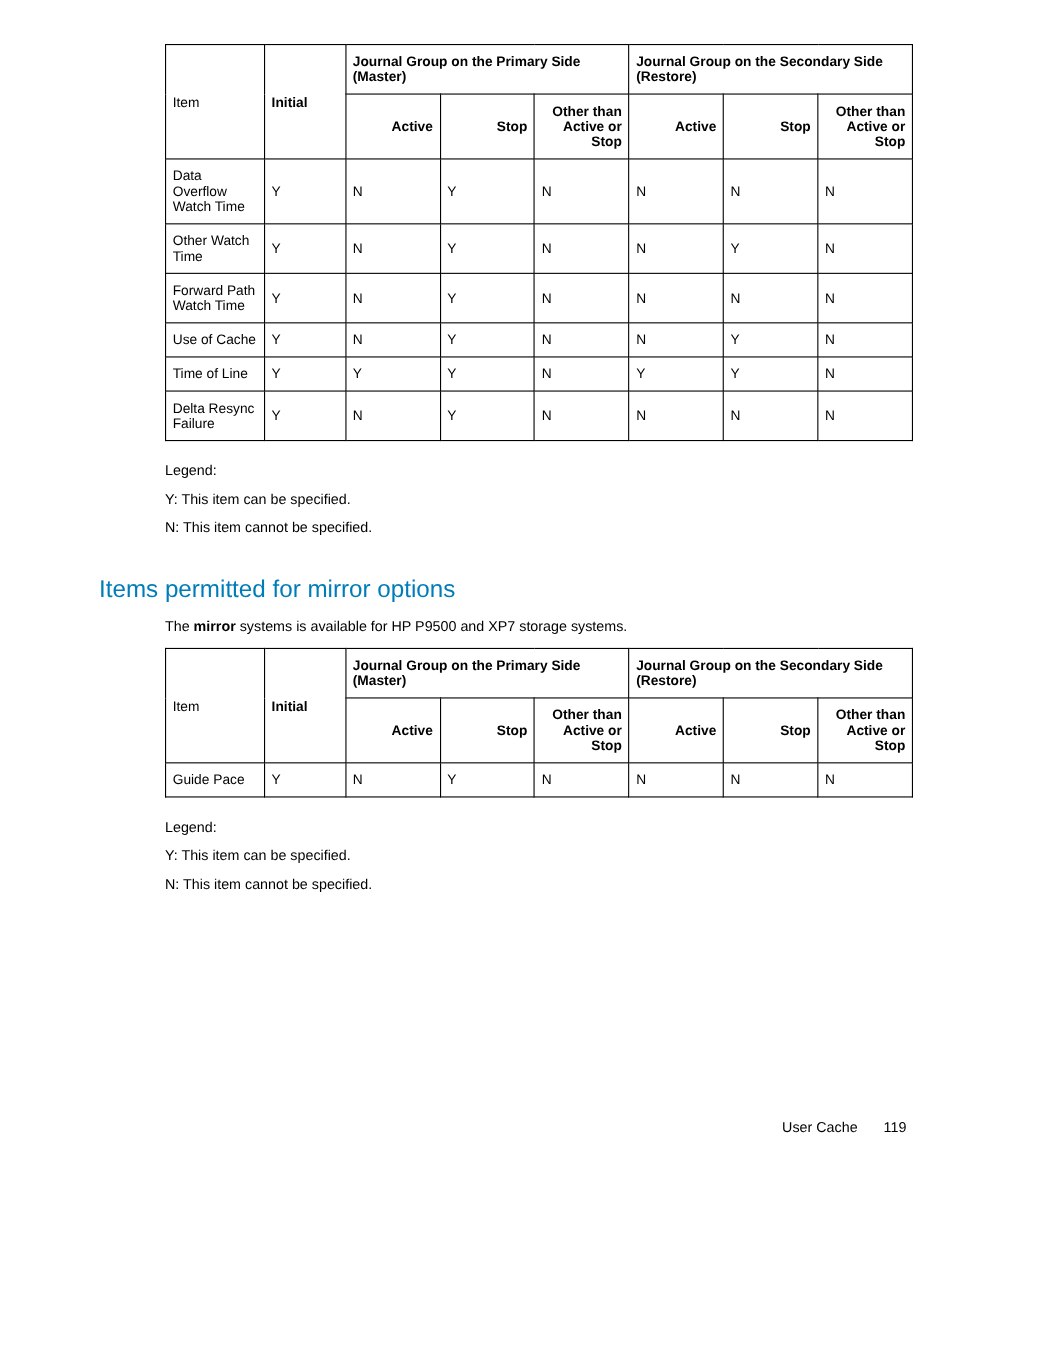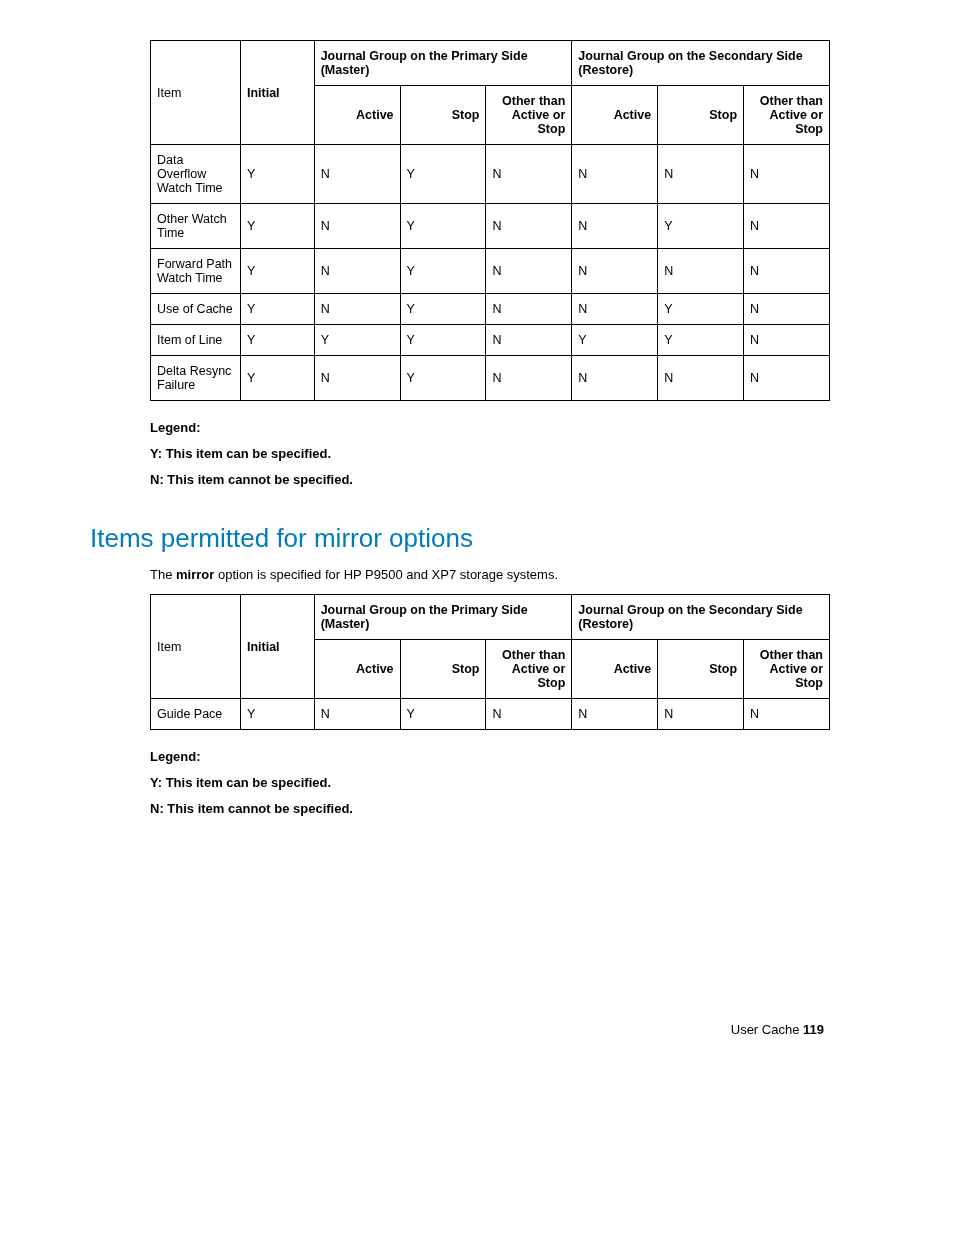--- a/index.html
+++ b/index.html
@@ -34,45 +34,44 @@
     font-weight: normal;
     width: 76px;
   }
   .initial-col { width: 60px; margin-top: 30px; }
   .val-col { width: 72px; text-align: right; }
   .legend {
     margin-left: 60px;
     margin-top: 10px;
     line-height: 2;
     font-size: 13px;
-    font-weight: bold;
   }
   .section-title {
     color: #007db8;
-    font-size: 26px;
+    font-size: 22px;
     font-weight: normal;
     margin-top: 30px;
     margin-bottom: 12px;
     margin-left: 0;
   }
   .intro {
     margin-left: 60px;
     margin-bottom: 12px;
     font-size: 13px;
   }
   .footer {
     position: relative;
     margin-top: 200px;
     text-align: right;
     padding-right: 40px;
     font-size: 13px;
   }
   .footer .pn {
     display: inline-block;
-    font-weight: bold;
+    margin-left: 20px;
   }
 </style>
 </head>
 <body>
 
 <table>
   <thead>
     <tr>
       <th rowspan="2" class="row-label">Item</th>
       <th rowspan="2" class="initial-col">Initial</th>
@@ -124,21 +123,21 @@
         <td class="row-label">Use of Cache</td>
         <td>Y</td>
         <td>N</td>
         <td>Y</td>
         <td>N</td>
         <td>N</td>
         <td>Y</td>
         <td>N</td>
       </tr>
       <tr>
-        <td class="row-label">Item of Line</td>
+        <td class="row-label">Time of Line</td>
         <td>Y</td>
         <td>Y</td>
         <td>Y</td>
         <td>N</td>
         <td>Y</td>
         <td>Y</td>
         <td>N</td>
       </tr>
       <tr>
         <td class="row-label">Delta Resync Failure</td>
@@ -155,21 +154,21 @@
 
 <div class="legend">
   <div>Legend:</div>
   <div>Y: This item can be specified.</div>
   <div>N: This item cannot be specified.</div>
 </div>
 
 <h2 class="section-title">Items permitted for mirror options</h2>
 
 <p class="intro">
-  <span>The </span><b>mirror</b><span> option is specified for HP P9500 and XP7 storage systems.</span>
+  <span>The </span><b>mirror</b><span> systems is available for HP P9500 and XP7 storage systems.</span>
 </p>
 
 <table>
   <thead>
     <tr>
       <th rowspan="2" class="row-label">Item</th>
       <th rowspan="2" class="initial-col">Initial</th>
       <th colspan="3">Journal Group on the Primary Side (Master)</th>
       <th colspan="3">Journal Group on the Secondary Side (Restore)</th>
     </tr>

